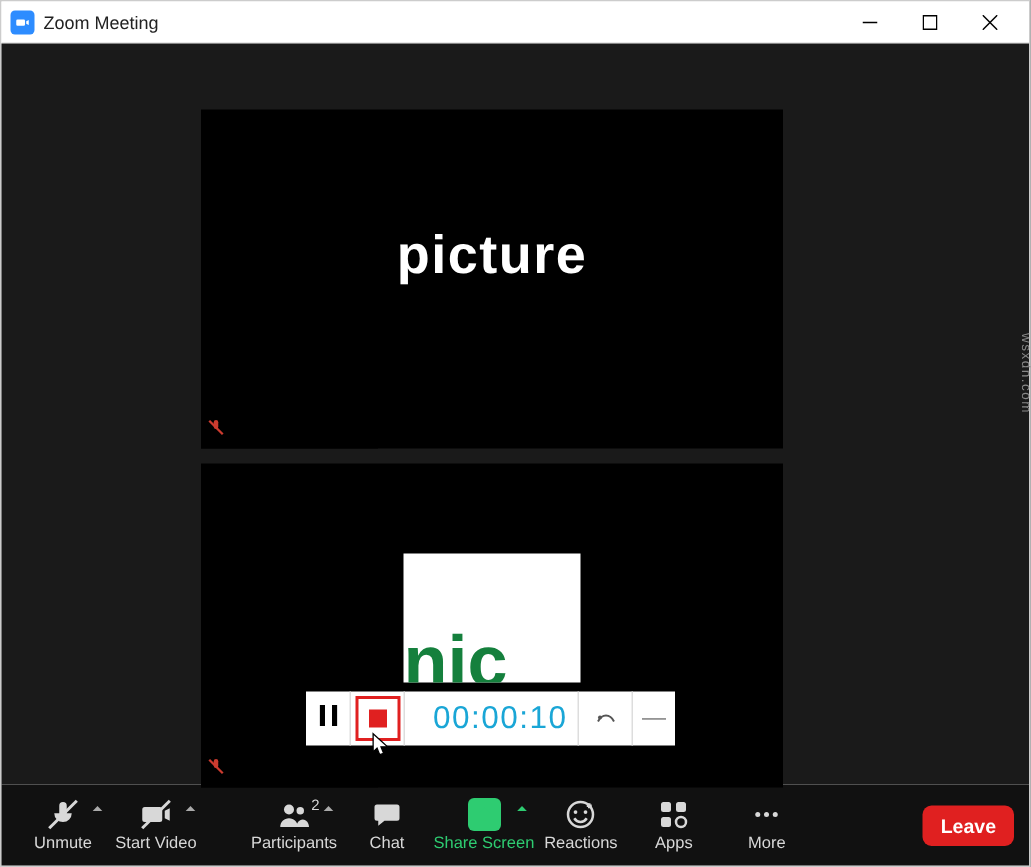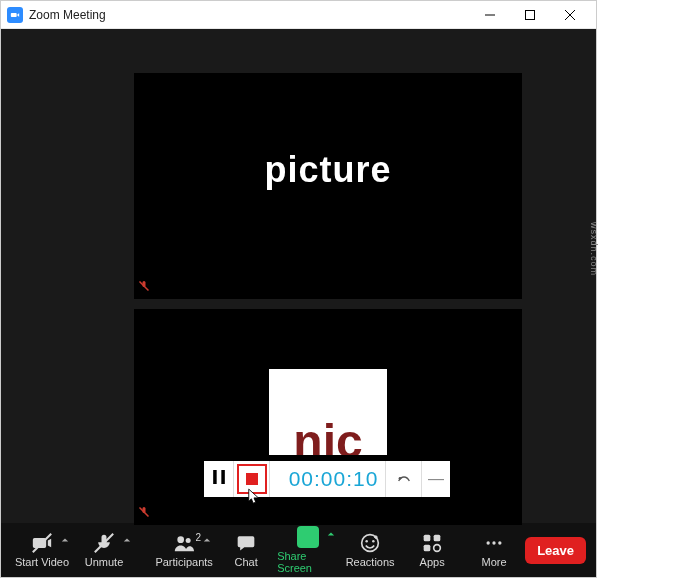--- a/index.html
+++ b/index.html
@@ -1,36 +1,36 @@
 <!DOCTYPE html>
 <html><head>
 <meta charset="utf-8">
 <style>
   * { box-sizing: border-box; margin: 0; padding: 0; }
   html, body { width: 687px; height: 578px; font-family: Arial, sans-serif; overflow: hidden; background: #fff; }
-  .window { width: 597px; height: 578px; background: #fff; display: flex; flex-direction: column; border: 1px solid #ccc; }
+  .window { width: 687px; height: 578px; background: #fff; display: flex; flex-direction: column; border: 1px solid #ccc; }
   .titlebar { height: 28px; background: #fff; display: flex; align-items: center; padding: 0 6px; border-bottom: 1px solid #e8e8e8; }
   .titlebar .app-icon { width: 16px; height: 16px; border-radius: 3px; background: #2d8cff; display: flex; align-items: center; justify-content: center; margin-right: 6px; }
   .titlebar .app-icon svg { width: 10px; height: 10px; fill: #fff; }
   .titlebar .title { font-size: 12px; color: #222; }
   .titlebar .spacer { flex: 1; }
   .winbtn { width: 40px; height: 28px; display: flex; align-items: center; justify-content: center; }
   .winbtn svg { width: 10px; height: 10px; stroke: #000; stroke-width: 1; fill: none; }
   .meeting { flex: 1; background: #1a1a1a; position: relative; }
   .topbar { position: absolute; top: 8px; left: 12px; right: 8px; display: flex; align-items: center; }
   .shield { width: 16px; height: 16px; }
   .shield svg { width: 16px; height: 16px; fill: #27ae60; }
   .viewbtn { margin-left: auto; color: #d0d0d0; font-size: 12px; display: flex; align-items: center; gap: 4px; padding: 2px 6px; }
   .viewbtn svg { width: 12px; height: 12px; fill: #d0d0d0; }
   .gallery { position: absolute; top: 44px; left: 133px; width: 388px; bottom: 58px; }
   .tile { position: absolute; background: #000; left: 0; width: 388px; }
   .tile1 { top: 0; height: 226px; }
   .tile2 { top: 236px; height: 216px; }
   .bigtext { position: absolute; top: 76px; left: 50%; transform: translateX(-50%); font-size: 36px; font-weight: 900; color: #fff; letter-spacing: 1px; }
-  .whitecard { position: absolute; top: 60px; left: 50%; transform: translateX(-50%); width: 118px; height: 86px; background: #fff; color: #7f1d1d; display: flex; align-items: flex-end; justify-content: center; overflow: hidden; }
+  .whitecard { position: absolute; top: 60px; left: 50%; transform: translateX(-50%); width: 118px; height: 86px; background: #fff; color: #15803d; display: flex; align-items: flex-end; overflow: hidden; }
   .whitecard span { font-size: 48px; font-weight: 900; position: relative; bottom: -14px; }
   .namebadge { position: absolute; left: 0; bottom: 0; width: 118px; height: 24px; background: #000; display: flex; align-items: center; gap: 4px; padding-left: 4px; }
   .mute-icon svg { width: 12px; height: 12px; fill: #cc3b2f; }
   .recbar { position: absolute; top: 152px; left: 70px; width: 246px; height: 36px; background: #fff; display: flex; align-items: center; }
   .rec-seg { height: 36px; display: flex; align-items: center; justify-content: center; border-right: 1px solid #ddd; }
   .rec-seg.last { border-right: none; }
   .rec-eq { width: 30px; }
   .rec-stop { width: 36px; }
   .rec-time { flex: 1; color: #1aa6d6; font-size: 21px; letter-spacing: 1px; font-weight: 500; padding-left: 12px; }
   .rec-link { width: 36px; }
@@ -146,38 +146,38 @@
     </div>
 
     <div class="watermark">wsxdn.com</div>
   </div>
 
   <div class="bottombar">
 
     <div class="ctrl">
       <div class="iconwrap">
         <svg viewBox="0 0 24 24">
+            <path d="M12 2a3 3 0 0 0-3 3v6a3 3 0 0 0 6 0V5a3 3 0 0 0-3-3zM5 11a7 7 0 0 0 14 0M12 18v4"></path>
+          </svg>
+        <div class="strike"></div>
+      </div>
+      <span class="lbl">Unmute</span>
+      <div class="caret"><svg viewBox="0 0 10 10">
+            <path d="M1 7l4-4 4 4z"></path>
+          </svg></div>
+    </div>
+
+    <div class="ctrl">
+      <div class="iconwrap">
+        <svg viewBox="0 0 24 24">
             <path d="M3 6h12a2 2 0 0 1 2 2v8a2 2 0 0 1-2 2H3a2 2 0 0 1-2-2V8a2 2 0 0 1 2-2zm16 3 4-2v10l-4-2z"></path>
           </svg>
         <div class="strike"></div>
       </div>
       <span class="lbl">Start Video</span>
-      <div class="caret"><svg viewBox="0 0 10 10">
-            <path d="M1 7l4-4 4 4z"></path>
-          </svg></div>
-    </div>
-
-    <div class="ctrl">
-      <div class="iconwrap">
-        <svg viewBox="0 0 24 24">
-            <path d="M12 2a3 3 0 0 0-3 3v6a3 3 0 0 0 6 0V5a3 3 0 0 0-3-3zM5 11a7 7 0 0 0 14 0M12 18v4"></path>
-          </svg>
-        <div class="strike"></div>
-      </div>
-      <span class="lbl">Unmute</span>
       <div class="caret"><svg viewBox="0 0 10 10">
             <path d="M1 7l4-4 4 4z"></path>
           </svg></div>
     </div>
 
     <div style="width:30px"></div>
 
     <div class="ctrl">
       <div class="iconwrap">
         <svg viewBox="0 0 24 24">

